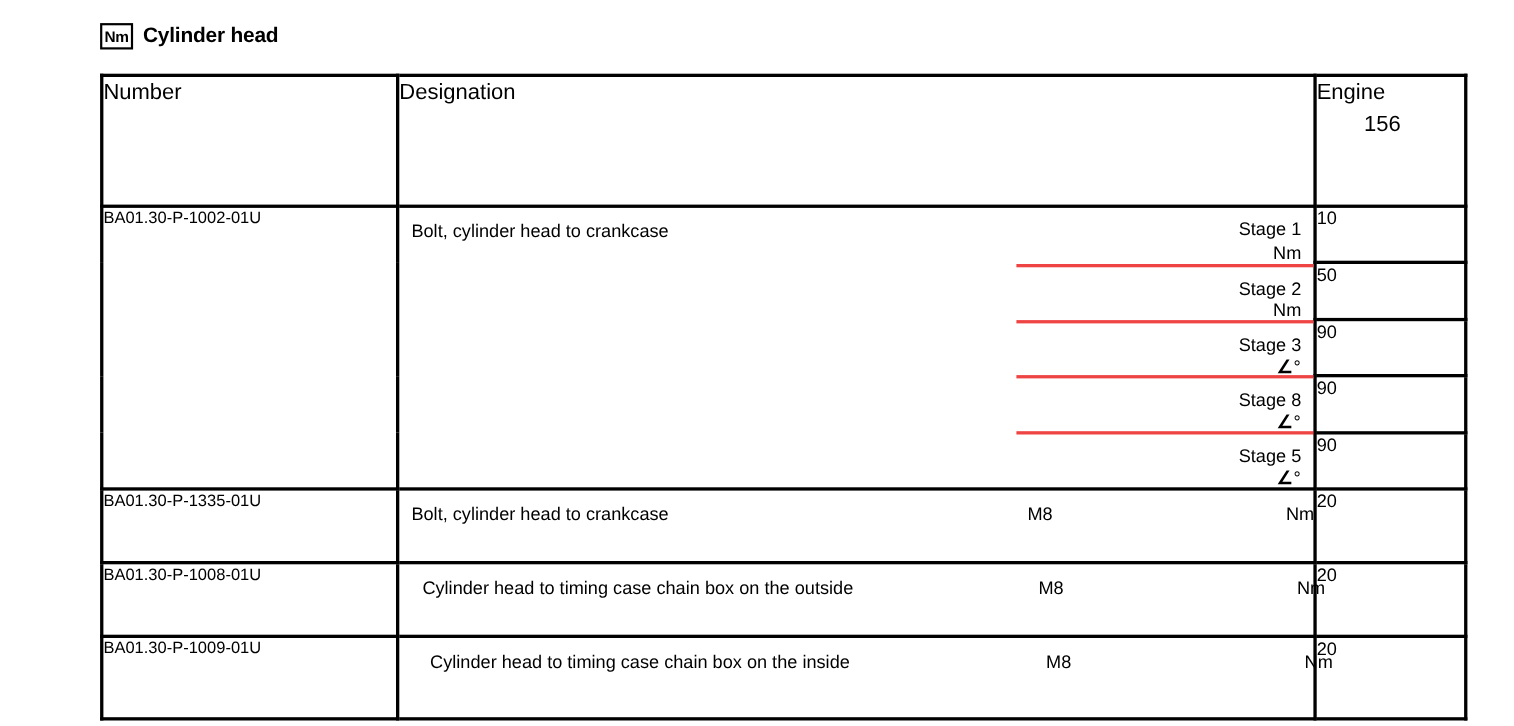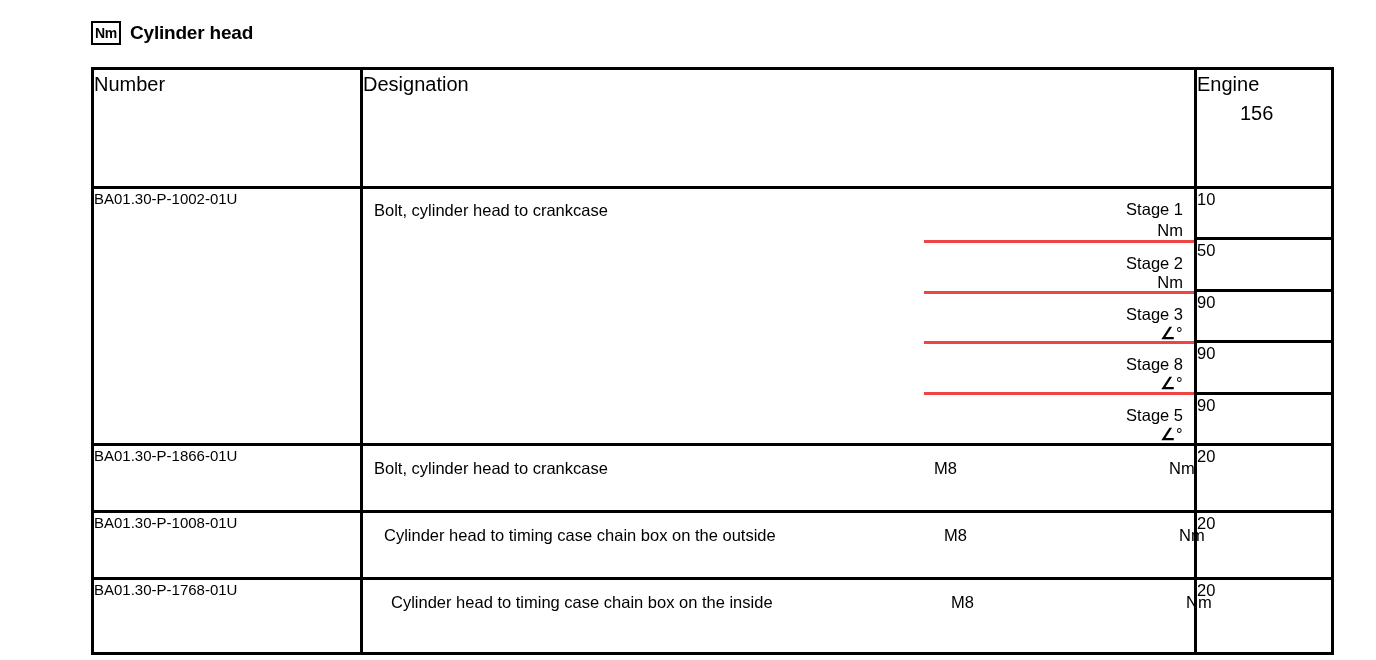--- a/index.html
+++ b/index.html
@@ -250,21 +250,21 @@
         <td class="cell cell-val val-stage">90</td>
       </tr>
       <tr>
         <td class="cell cell-val val-stage">90</td>
       </tr>
       <tr>
         <td class="cell cell-val val-stage">90</td>
       </tr>
 
       <tr class="row-plain">
-        <td class="cell cell-num">BA01.30-P-1866-01U</td>
+        <td class="cell cell-num">BA01.30-P-1335-01U</td>
         <td class="cell cell-desig" style="padding:12px 0 0 0;">
           <div class="desig-line">
             <span class="d-text" style="padding-left:11px;">Bolt, cylinder head to crankcase</span>
             <span class="d-size">M8</span>
             <span class="d-unit">Nm</span>
           </div>
         </td>
         <td class="cell cell-val">20</td>
       </tr>
 
@@ -274,21 +274,21 @@
           <div class="desig-line">
             <span class="d-text" style="padding-left:21px;">Cylinder head to timing case chain box on the outside</span>
             <span class="d-size">M8</span>
             <span class="d-unit">Nm</span>
           </div>
         </td>
         <td class="cell cell-val">20</td>
       </tr>
 
       <tr class="row-plain last">
-        <td class="cell cell-num">BA01.30-P-1768-01U</td>
+        <td class="cell cell-num">BA01.30-P-1009-01U</td>
         <td class="cell cell-desig" style="padding:12px 0 0 0;">
           <div class="desig-line">
             <span class="d-text" style="padding-left:28px;">Cylinder head to timing case chain box on the inside</span>
             <span class="d-size">M8</span>
             <span class="d-unit">Nm</span>
           </div>
         </td>
         <td class="cell cell-val">20</td>
       </tr>
 

